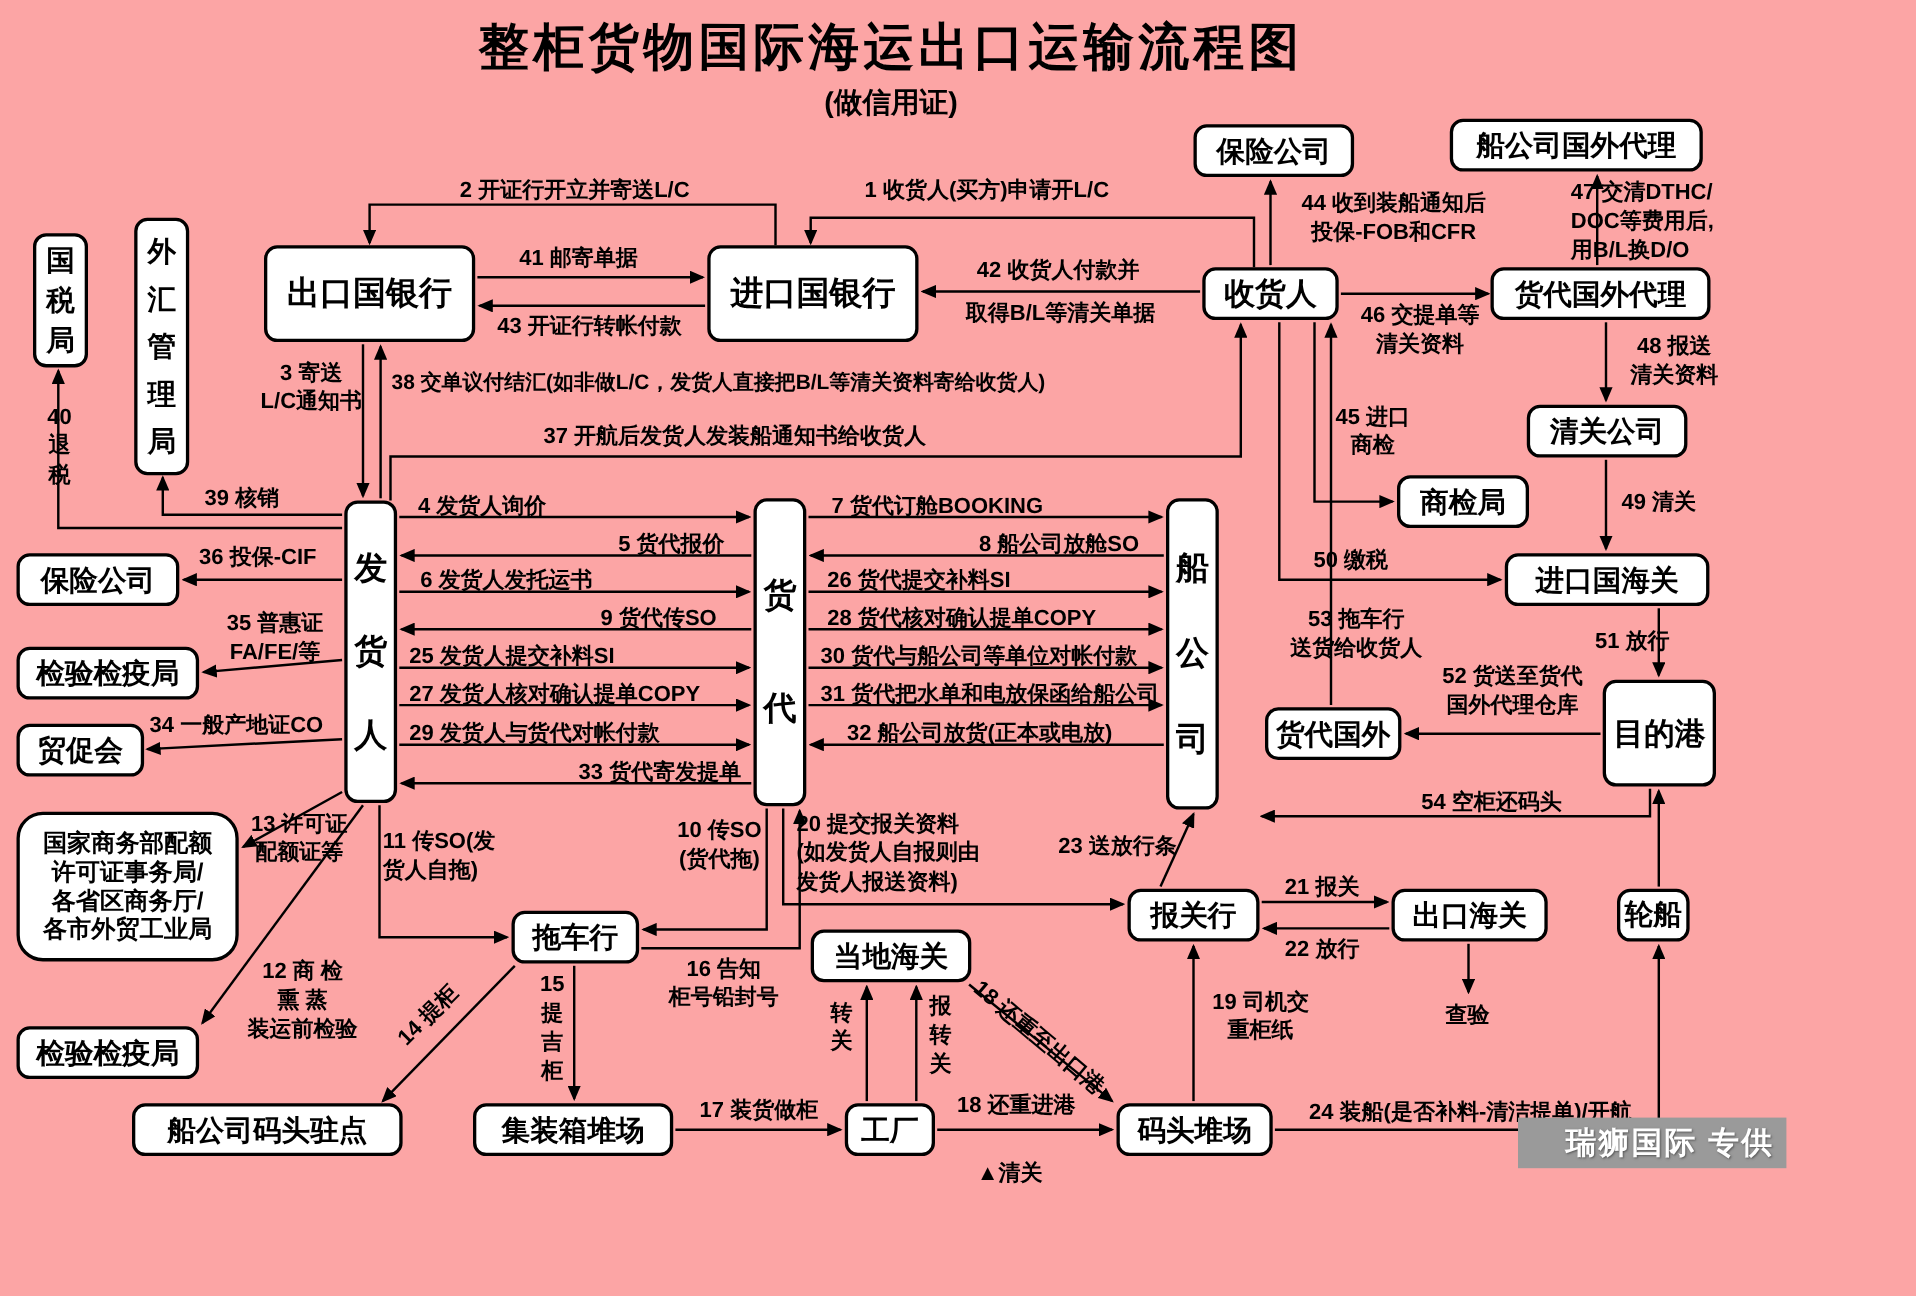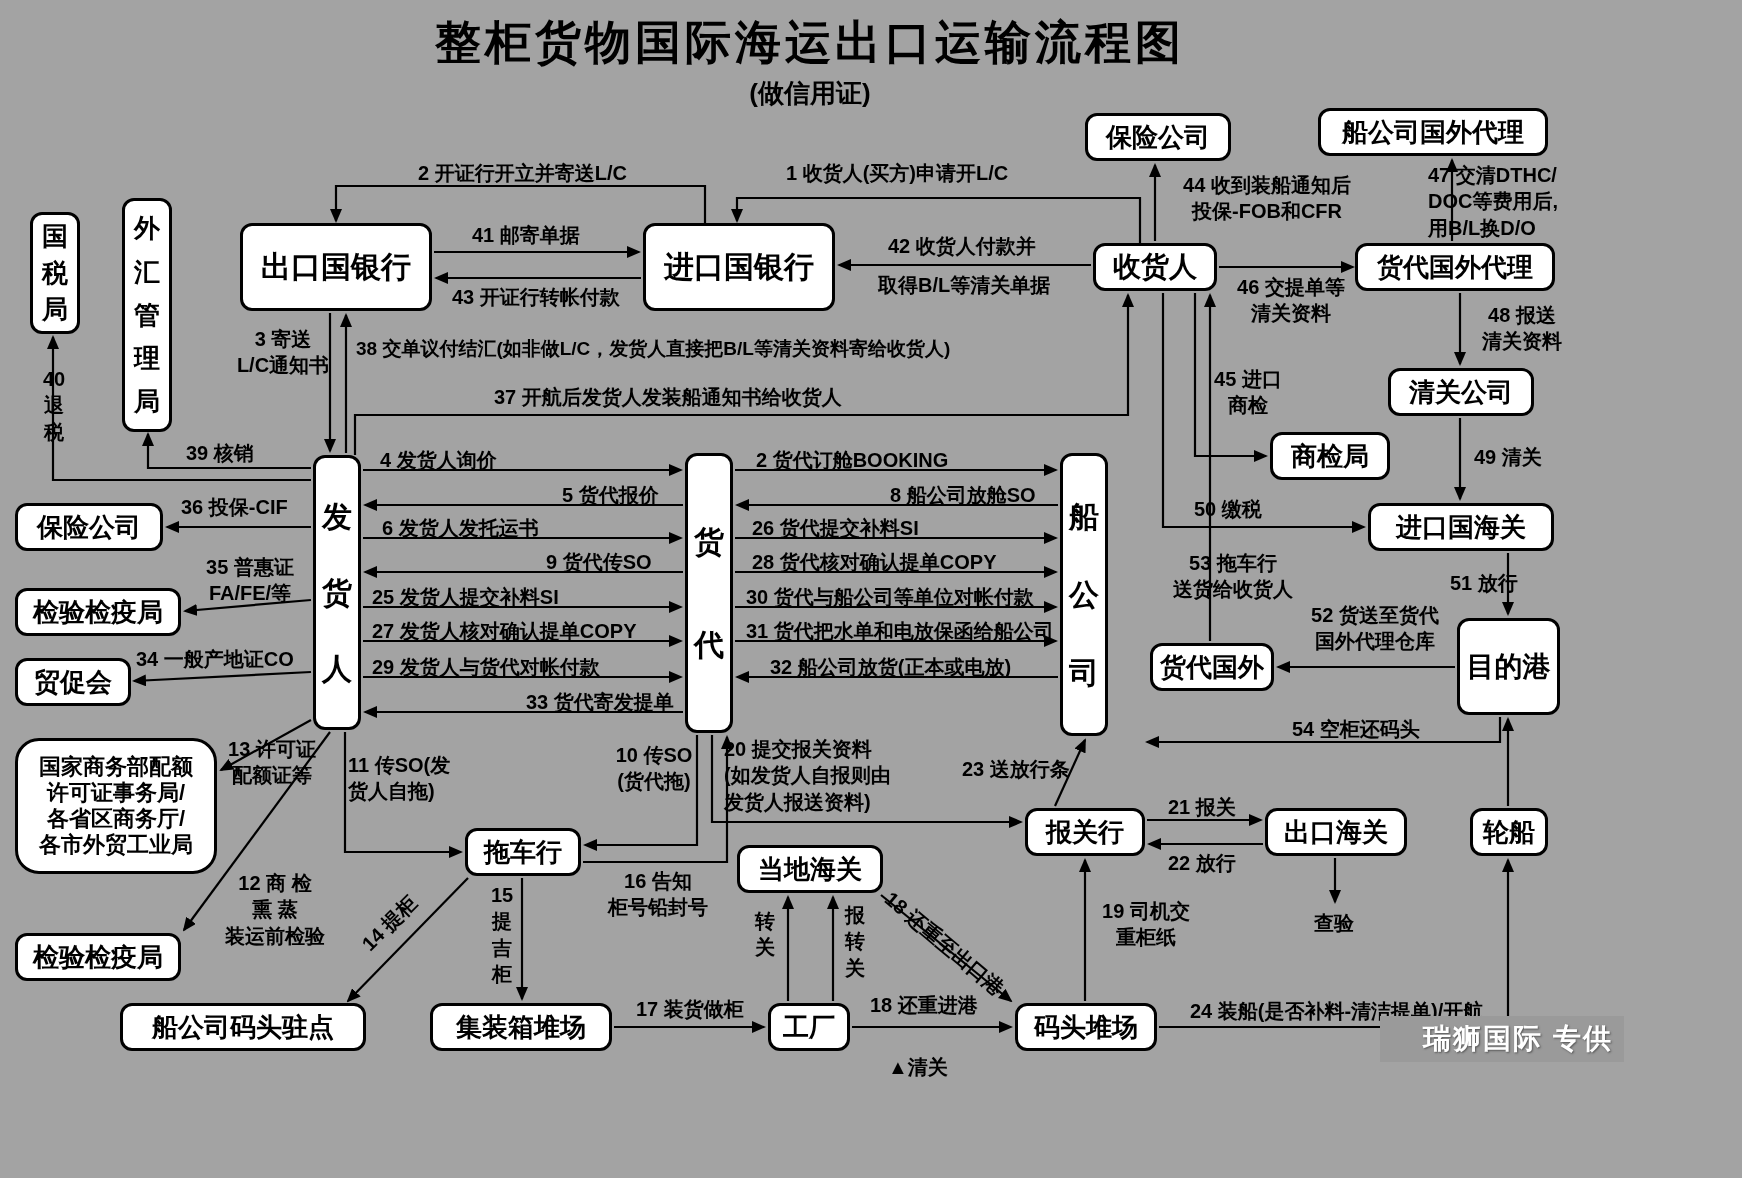--- a/index.html
+++ b/index.html
@@ -1,18 +1,18 @@
 <!DOCTYPE html>
 <html><head>
 <meta charset="utf-8">
 <style>
   * { margin:0; padding:0; box-sizing:border-box; }
   html,body { background:#ffffff; }
   body { font-family:"Liberation Sans","DejaVu Sans",sans-serif; color:#000; }
-  #stage { position:relative; width:1742px; height:1178px; background:#a3a3a3; overflow:hidden; }
+  #stage { position:relative; width:1742px; height:1178px; background:#fca5a5; overflow:hidden; }
   #edges { position:absolute; left:0; top:0; width:1742px; height:1178px; }
   .edge { fill:none; stroke:#000; stroke-width:2.2px; }
   .node { position:absolute; border:3px solid #000; border-radius:12px; background:#fff;
           display:flex; flex-direction:column; align-items:center; justify-content:center;
           font-weight:bold; line-height:1.18; text-align:center; z-index:2; }
   .node.vertical { justify-content:space-evenly; }
   .lbl { position:absolute; font-weight:bold; font-size:20px; white-space:nowrap;
          line-height:1.32; z-index:3; }
   #title { position:absolute; top:12px; left:0; width:1620px; text-align:center;
            font-size:46px; font-weight:900; letter-spacing:4px; z-index:3; }
@@ -190,21 +190,21 @@
     </div>
     <div class="node" style="left: 1265px; top: 808px; width: 142px; height: 48px; font-size: 26px;">
       <div>出口海关</div>
     </div>
     <div class="node" style="left: 1150px; top: 643px; width: 124px; height: 48px; font-size: 26px;">
       <div>货代国外</div>
     </div>
     <div class="node" style="left: 1457px; top: 618px; width: 103px; height: 97px; font-size: 28px;">
       <div>目的港</div>
     </div>
-    <div class="node" style="left: 1470px; top: 808px; width: 78px; height: 48px; font-size: 26px;">
+    <div class="node" style="left: 1470px; top: 808px; width: 66px; height: 48px; font-size: 26px; font-family: Liberation Serif, serif;">
       <div>轮船</div>
     </div>
     <div class="lbl" style="left: 418px; top: 160px;">
       <div>2 开证行开立并寄送L/C</div>
     </div>
     <div class="lbl" style="left: 786px; top: 160px;">
       <div>1 收货人(买方)申请开L/C</div>
     </div>
     <div class="lbl" style="left: 472px; top: 222px;">
       <div>41 邮寄单据</div>
@@ -380,21 +380,21 @@
     <div class="lbl" style="left: 372px; top: 618px;">
       <div>27 发货人核对确认提单COPY</div>
     </div>
     <div class="lbl" style="left: 372px; top: 654px;">
       <div>29 发货人与货代对帐付款</div>
     </div>
     <div class="lbl" style="left: 526px; top: 689px;">
       <div>33 货代寄发提单</div>
     </div>
     <div class="lbl" style="left: 756px; top: 447px;">
-      <div>2 货代订舱BOOKING</div>
+      <div>7 货代订舱BOOKING</div>
     </div>
     <div class="lbl" style="left: 890px; top: 482px;">
       <div>8 船公司放舱SO</div>
     </div>
     <div class="lbl" style="left: 752px; top: 515px;">
       <div>26 货代提交补料SI</div>
     </div>
     <div class="lbl" style="left: 752px; top: 549px;">
       <div>28 货代核对确认提单COPY</div>
     </div>

